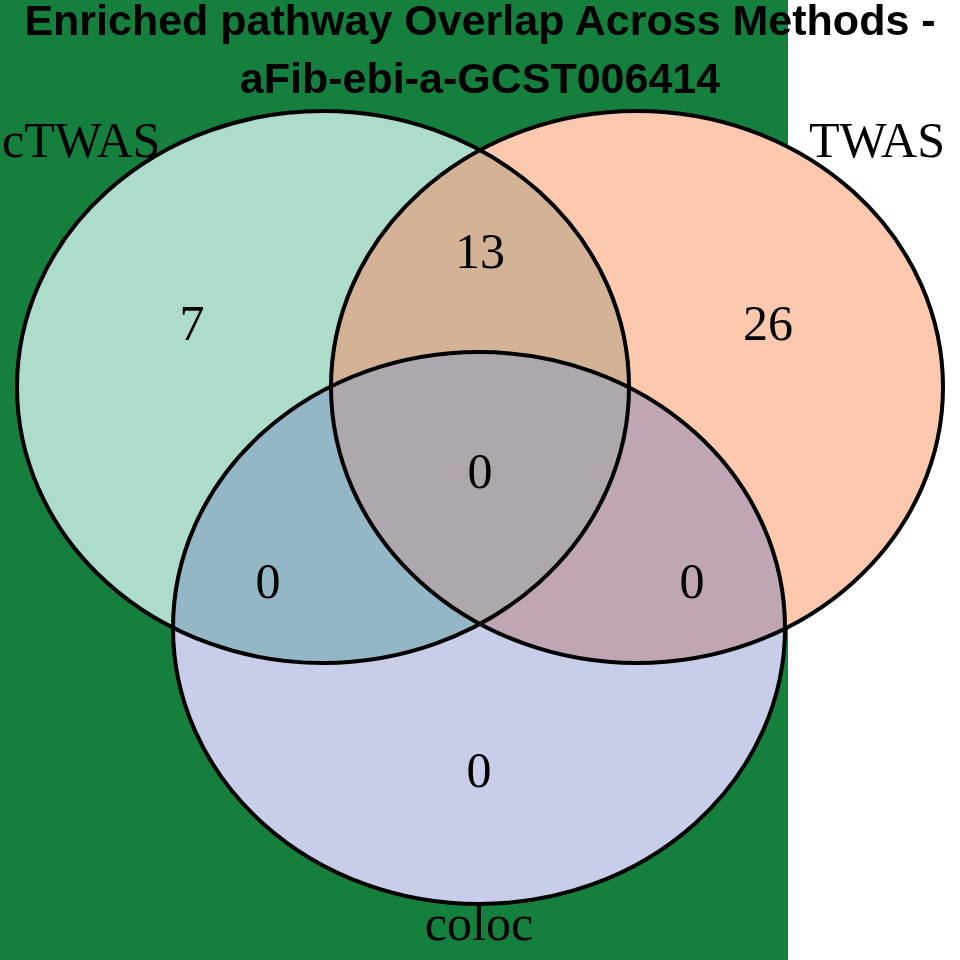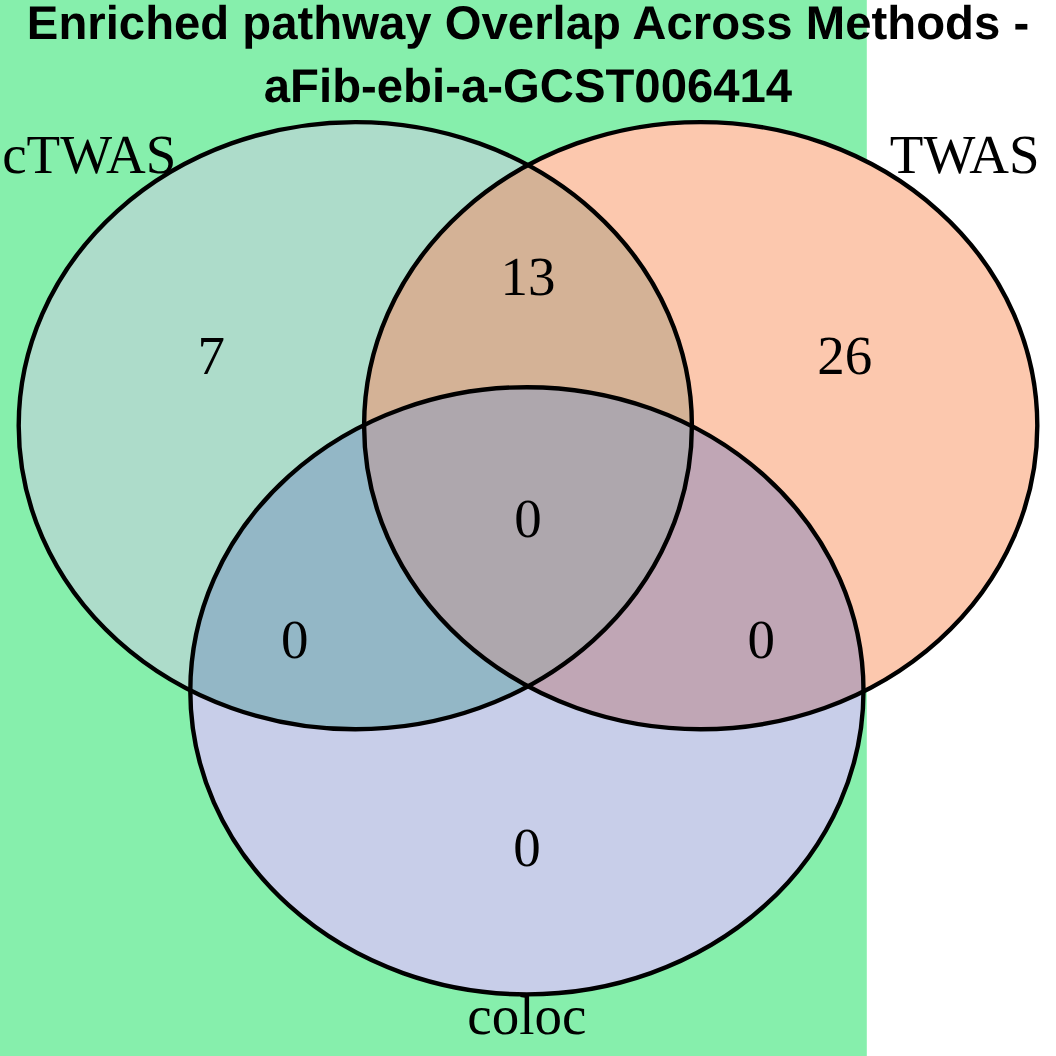--- a/index.html
+++ b/index.html
@@ -7,21 +7,21 @@
     padding: 0;
     background: #ffffff;
     width: 960px;
     height: 960px;
     overflow: hidden;
   }
   .stage {
     position: relative;
     width: 788px;
     height: 960px;
-    background: #86efac;
+    background: #15803d;
     text-decoration: underline;
   }
   svg { display: block; }
   .title-text {
     font-family: "Liberation Sans", "DejaVu Sans", sans-serif;
     font-weight: bold;
     font-size: 43px;
     fill: #000000;
   }
   .set-label {

